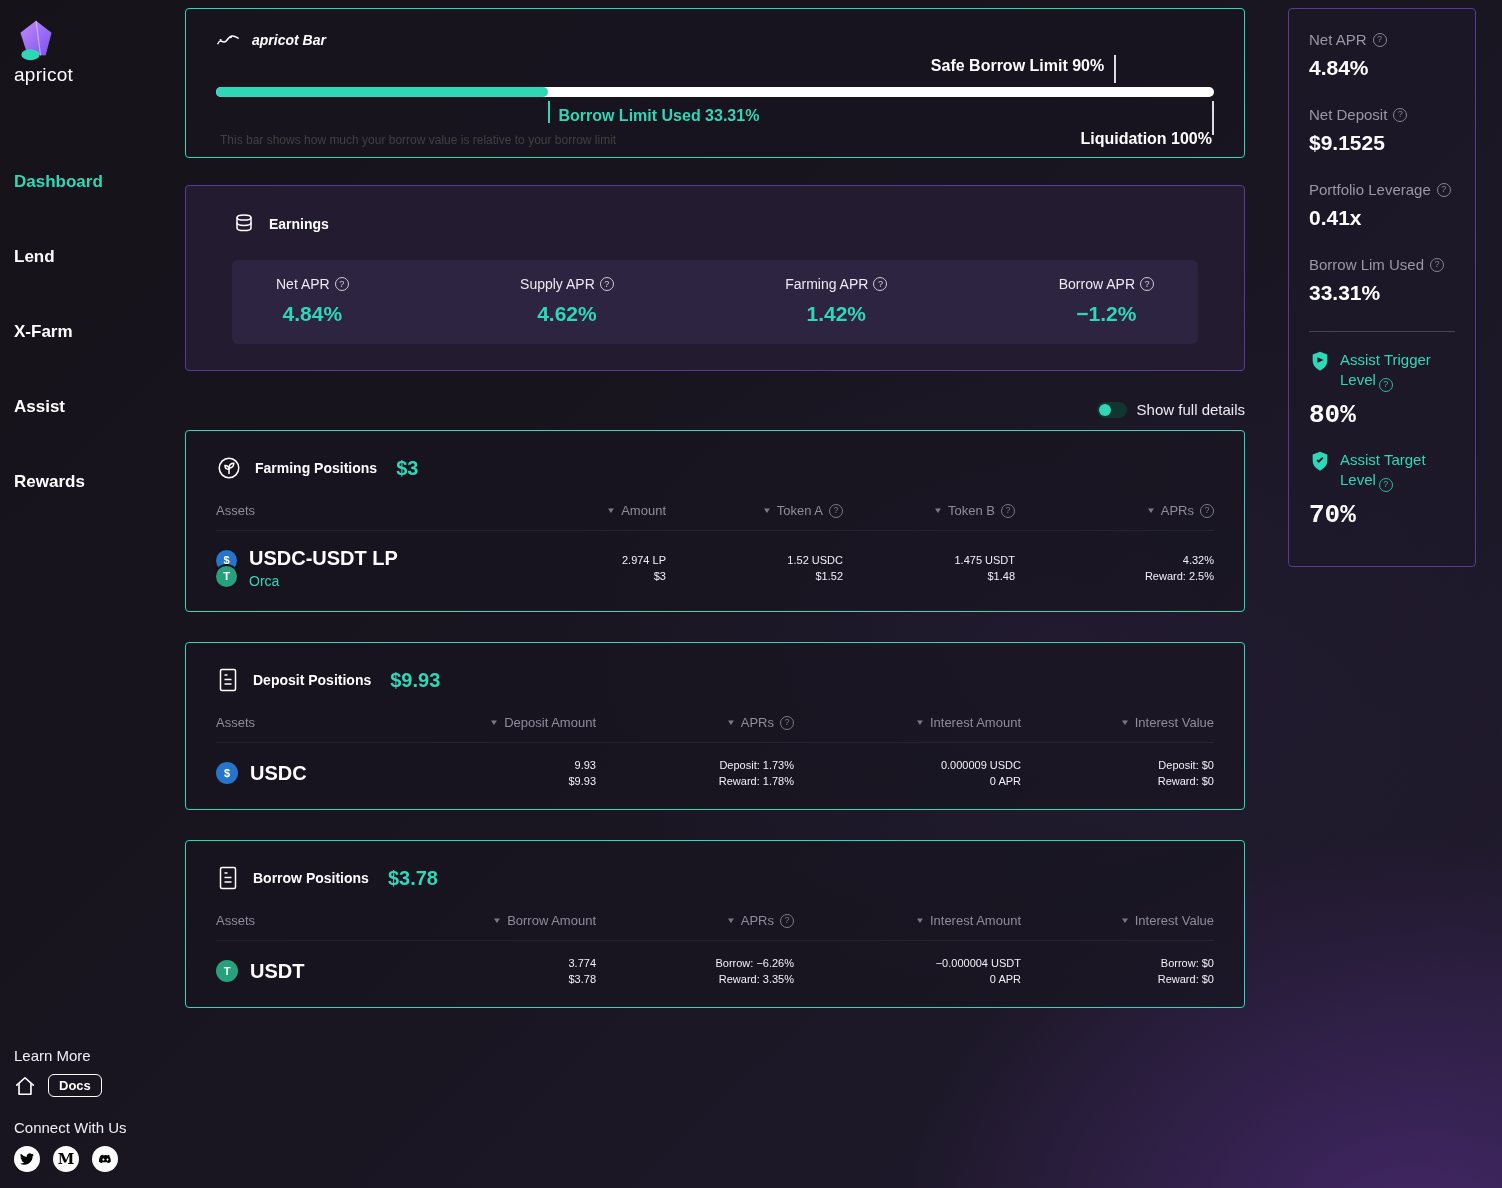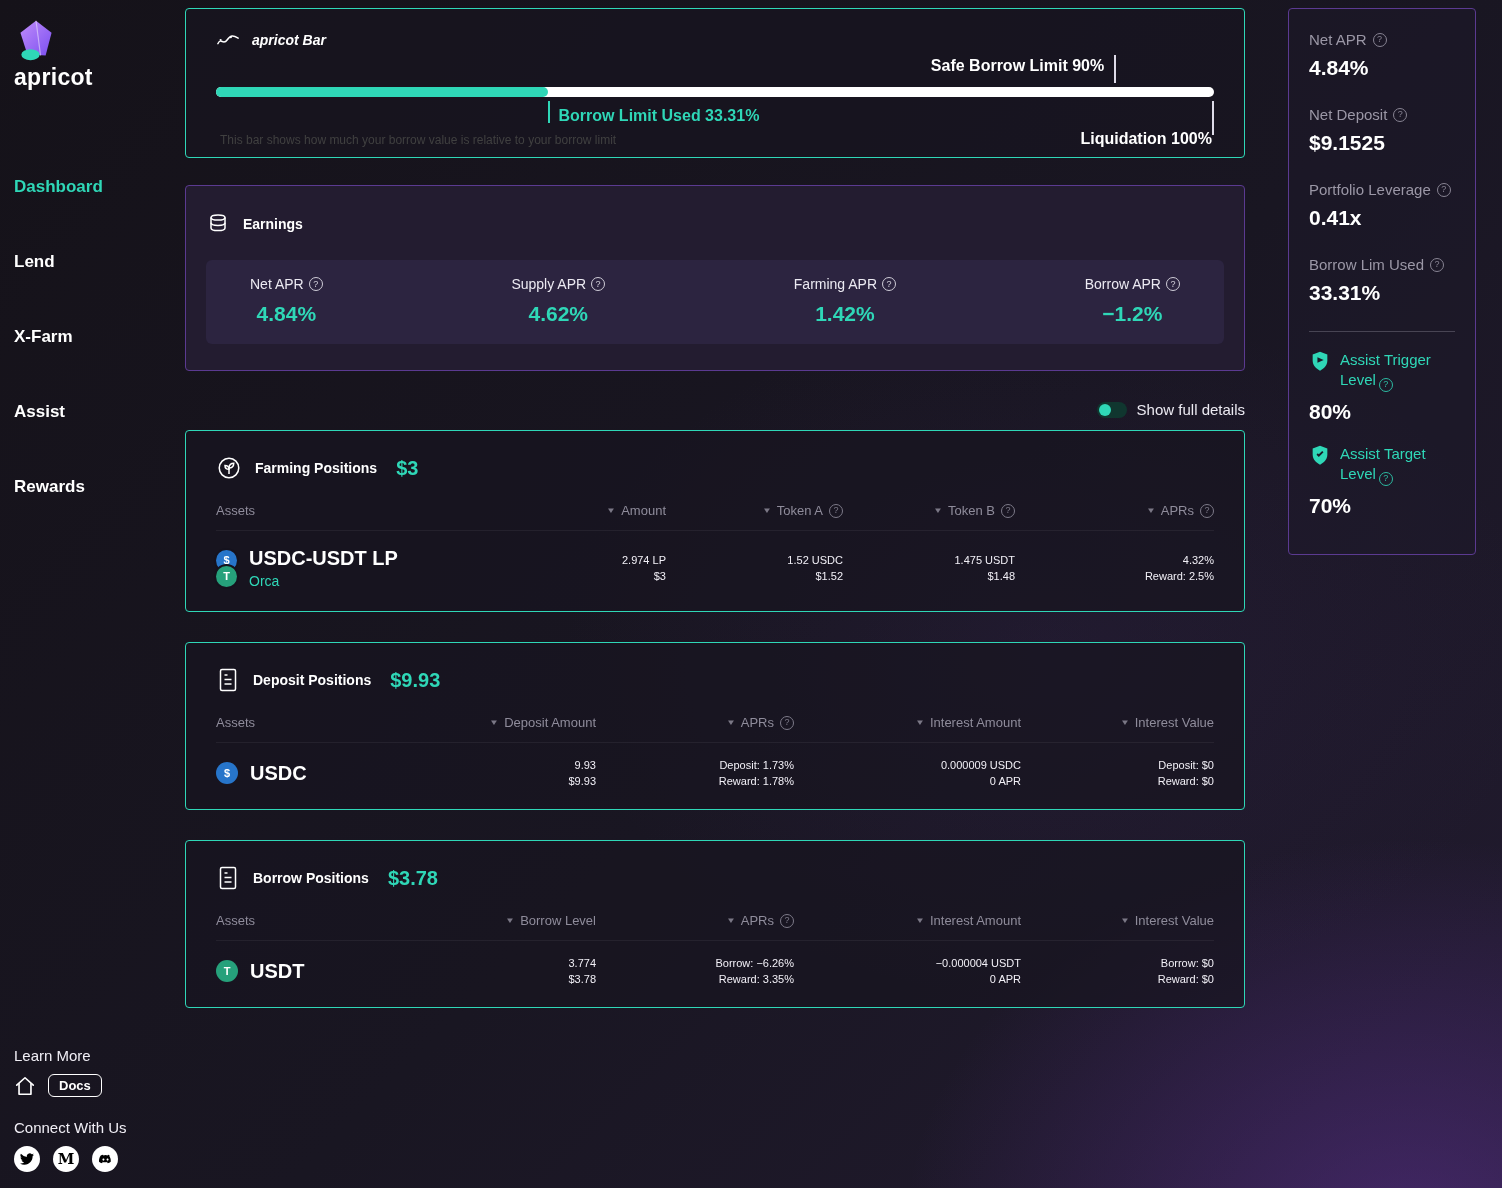--- a/index.html
+++ b/index.html
@@ -16,21 +16,21 @@
     font-family:"Liberation Sans",sans-serif;color:#fff;
     background:
       radial-gradient(820px 640px at 94% 104%, rgba(112,56,178,.42), rgba(112,56,178,0) 62%),
       radial-gradient(700px 500px at 70% 55%, rgba(84,52,130,.12), rgba(84,52,130,0) 70%),
       linear-gradient(135deg,#151219 0%,#191622 55%,#221b30 100%);
   }
   .app{display:flex;width:100%;height:100%;}
   
   .sidebar{width:185px;flex:0 0 185px;padding:18px 12px 16px 14px;display:flex;flex-direction:column;}
   .brand{display:flex;flex-direction:column;gap:2px;cursor:pointer;}
-  .brand-name{font-size:23px;font-weight:700;letter-spacing:.3px;}
+  .brand-name{font-size:19px;font-weight:400;letter-spacing:.3px;}
   .nav{margin-top:86px;display:flex;flex-direction:column;gap:55px;}
   .nav-item{font-size:17px;font-weight:700;cursor:pointer;color:#fff;}
   .nav-item.active{color:var(--teal);}
   .side-bottom{margin-top:auto;}
   .side-label{font-size:15px;color:#f0eef5;margin-bottom:10px;}
   .docs-row{display:flex;align-items:center;gap:12px;margin-bottom:22px;}
   .docs-btn{border:1.5px solid #fff;border-radius:6px;padding:3px 10px;font-size:13px;font-weight:700;cursor:pointer;background:transparent;color:#fff;}
   .social-row{display:flex;align-items:center;gap:13px;margin-top:4px;}
   .soc{width:26px;height:26px;border-radius:50%;background:#fff;display:flex;align-items:center;justify-content:center;cursor:pointer;}
   .soc .m-glyph{font-family:"DejaVu Serif",serif;font-weight:700;color:#000;font-size:15px;line-height:1;}
@@ -50,21 +50,21 @@
   .tick{position:absolute;width:2px;background:#dedbe8;}
   .tick-safe{top:0;height:28px;}
   .track{position:absolute;top:32px;left:0;right:0;height:10px;border-radius:6px;background:#fff;}
   .fill{height:100%;border-radius:6px;background:var(--teal);}
   .tick-used{top:46px;height:22px;background:var(--teal);}
   .used-label{position:absolute;top:52px;font-size:16px;font-weight:600;color:var(--teal);white-space:nowrap;}
   .tick-liq{top:46px;height:34px;}
   .liq-label{position:absolute;top:75px;right:2px;font-size:16px;font-weight:600;white-space:nowrap;}
   .bar-caption{position:absolute;top:78px;left:4px;font-size:12px;color:#404040;}
   
-  .earn-card{margin-top:27px;padding:26px 20px;}
+  .earn-card{margin-top:27px;padding:26px 46px;}
   .earn-strip{margin-top:24px;background:#2c2440;border-radius:6px;padding:16px 44px 18px;display:flex;justify-content:space-between;}
   .metric{text-align:center;}
   .m-label{display:flex;align-items:center;justify-content:center;gap:5px;font-size:14px;color:#eceaf2;}
   .m-value{margin-top:10px;font-size:21px;font-weight:600;color:var(--teal);}
   
   .toggle-row{display:flex;justify-content:flex-end;align-items:center;gap:10px;margin:30px 0 12px;}
   .toggle{width:30px;height:16px;border-radius:9px;background:#10362f;position:relative;cursor:pointer;flex:0 0 auto;}
   .knob{position:absolute;left:2px;top:2px;width:12px;height:12px;border-radius:50%;background:var(--teal);}
   .toggle-label{font-size:15px;color:#eceaf2;}
   
@@ -91,21 +91,21 @@
   
   .stats-panel{width:188px;flex:0 0 188px;margin:8px 18px 0 43px;align-self:flex-start;
     border:1px solid var(--purple);border-radius:4px;background:rgba(30,25,42,.55);padding:22px 20px 16px;}
   .stat{margin-bottom:26px;}
   .stat-label{display:flex;align-items:center;gap:6px;font-size:15px;color:var(--gray);}
   .stat-value{margin-top:8px;font-size:21px;font-weight:700;color:#fff;}
   .divider{height:1px;background:rgba(155,151,166,.35);margin:2px 0 18px;}
   .assist{display:flex;align-items:flex-start;gap:9px;}
   .assist-label{font-size:15px;color:var(--teal);line-height:1.35;}
   .assist-label .q{vertical-align:-2px;margin-left:3px;}
-  .assist-value{font-size:21px;font-weight:700;margin:8px 0 20px;}
+  .assist-value{font-size:26px;font-weight:700;margin:8px 0 20px;font-family:Liberation Mono, monospace;}
   svg{display:block;}
 </style>
 </head>
 <body>
 
 <div class="app">
 
   <aside class="sidebar">
     <div class="brand">
       <span>
@@ -377,21 +377,21 @@
         </span>
         <span class="card-title">Borrow Positions</span>
         <span class="card-total">$3.78</span>
       </div>
       <div class="thead cols-pos">
         <div class="h first">
             <span>Assets</span>
           </div>
         <div class="h">
             <span class="sort">▼</span>
-            <span>Borrow Level</span>
+            <span>Borrow Amount</span>
           </div>
         <div class="h">
             <span class="sort">▼</span>
             <span>APRs</span>
             <span class="q">?</span>
           </div>
         <div class="h">
             <span class="sort">▼</span>
             <span>Interest Amount</span>
           </div>

